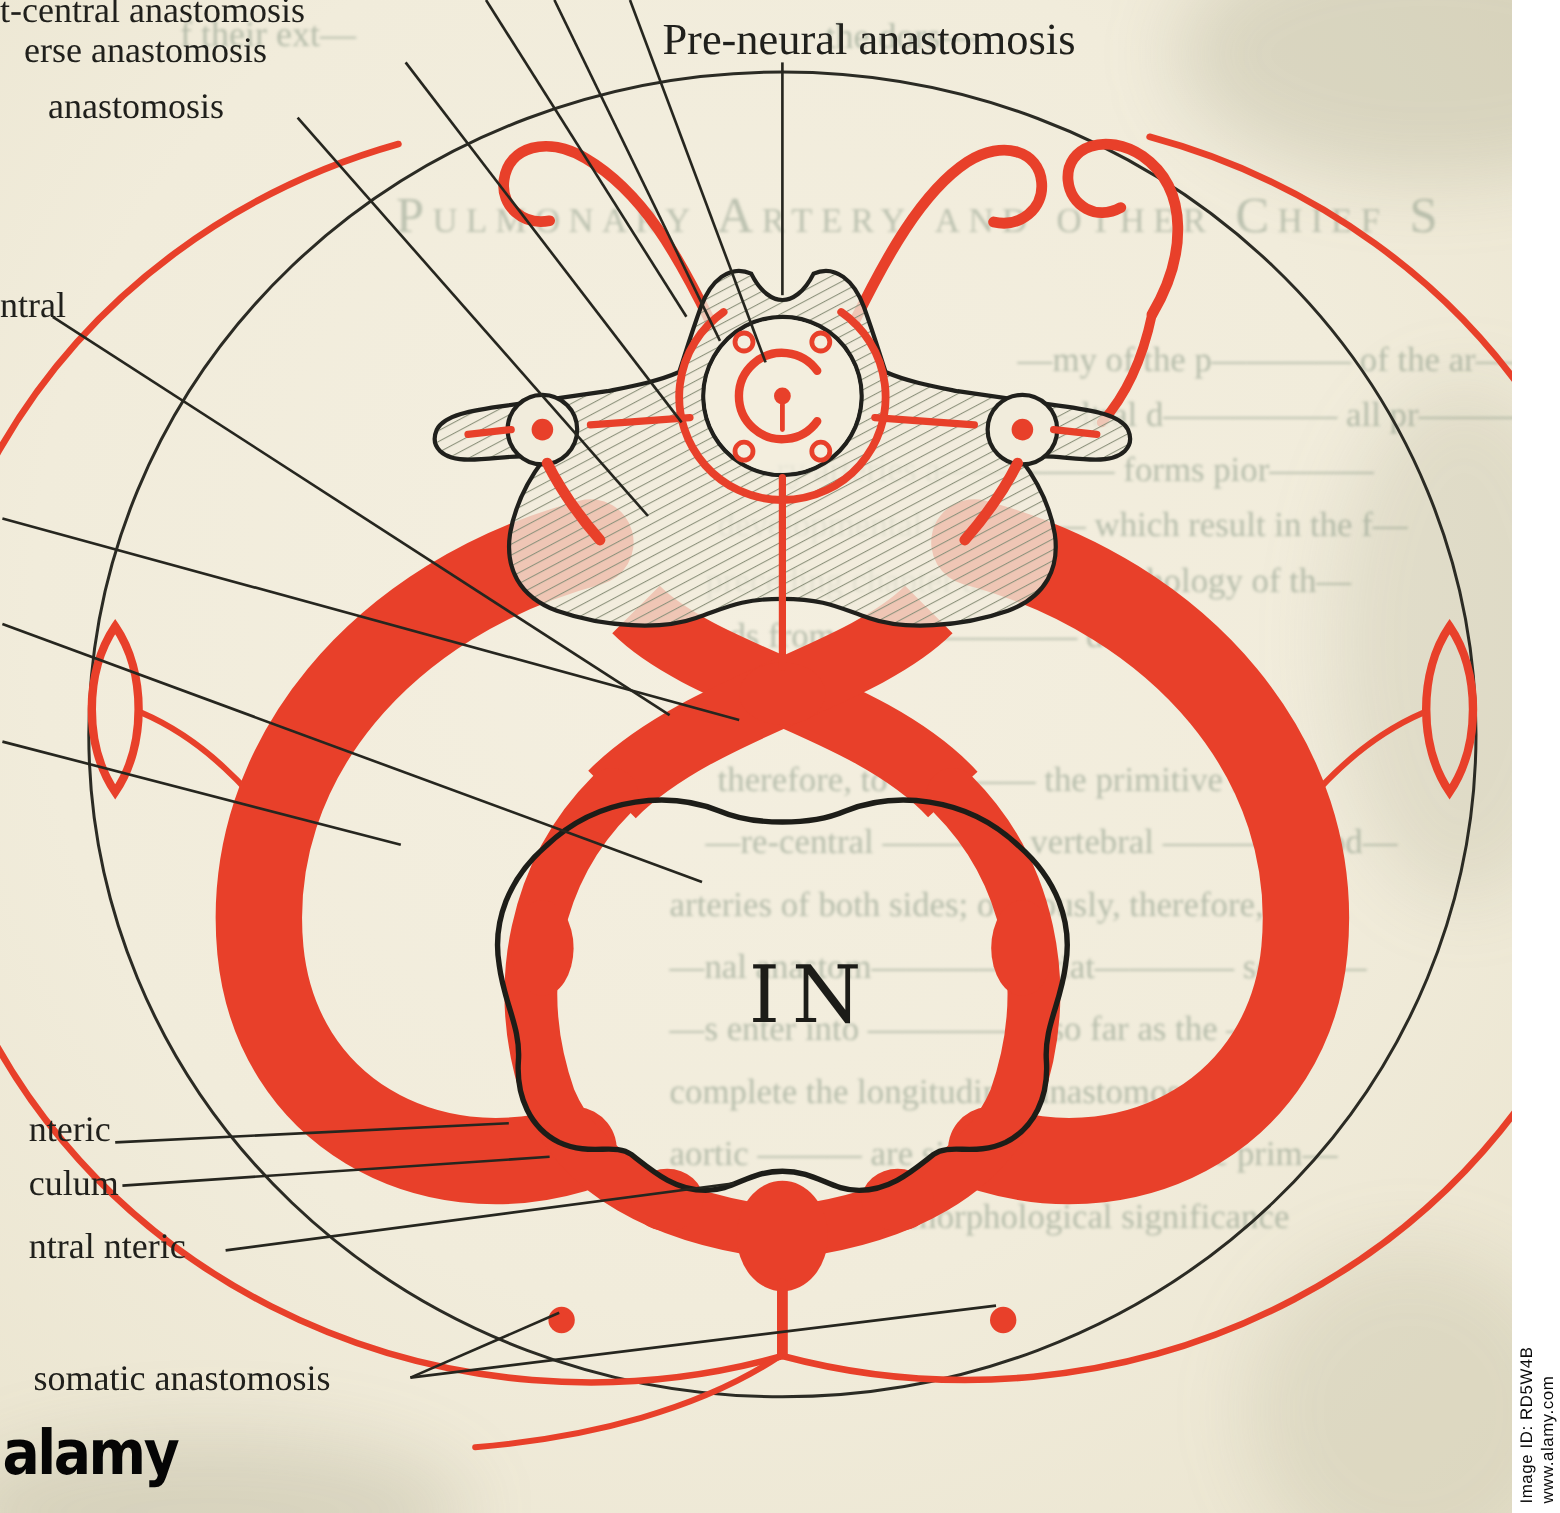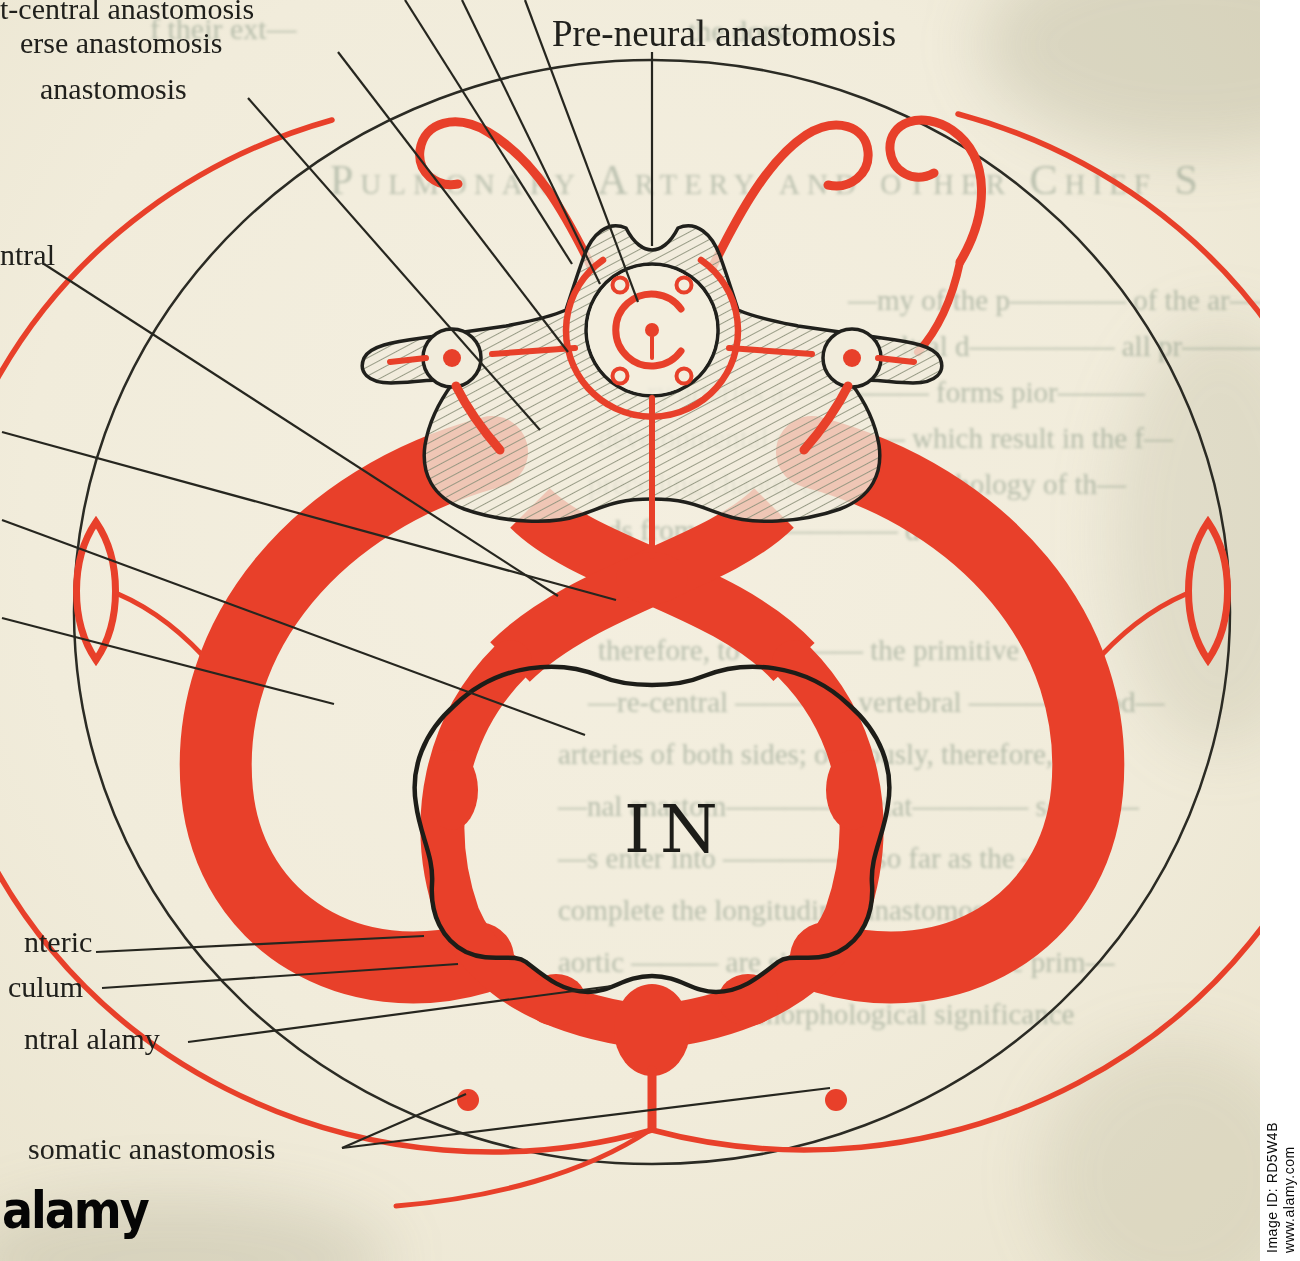--- a/index.html
+++ b/index.html
@@ -168,22 +168,22 @@
     </g>
   </svg>
 
   <div>
     <div class="lbl" style="left:0;top:-8px;">t-central anastomosis</div>
     <div class="lbl" style="left:0;top:26px;margin-left:20px;">erse anastomosis</div>
     <div class="lbl" style="left:0;top:72px;margin-left:40px;">anastomosis</div>
     <div class="lbl" style="left:0;top:238px;">ntral</div>
     <div class="lbl" style="left:524px;top:12px;font-size:37px;margin-left:28px;">Pre-neural anastomosis</div>
     <div class="lbl" style="left:24px;top:925px;">nteric</div>
-    <div class="lbl" style="left:8px;top:970px;">culum</div>
-    <div class="lbl" style="left:24px;top:1022px;">ntral alamy</div>
+    <div class="lbl" style="left:24px;top:970px;">culum</div>
+    <div class="lbl" style="left:24px;top:1022px;">ntral nteric</div>
     <div class="lbl" style="left:28px;top:1132px;">somatic anastomosis</div>
   </div>
 
   <div class="alamy-logo">alamy</div>
   <div class="alamy-strip">
     <div class="strip-text">
       <span>Image ID: RD5W4B</span>
       <span>www.alamy.com</span>
     </div>
   </div>

